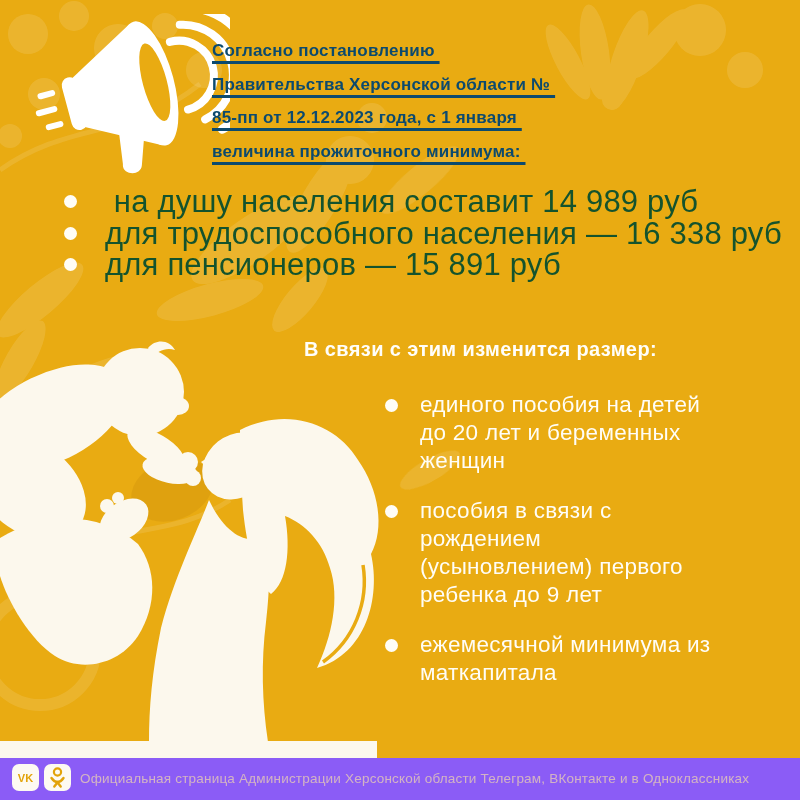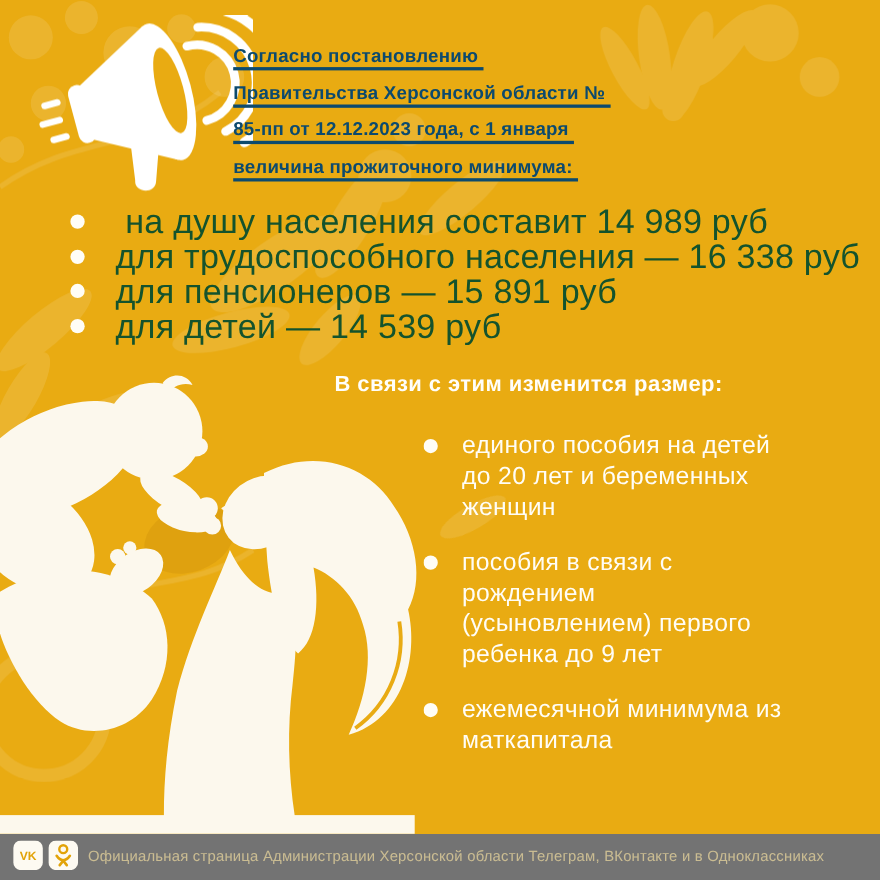--- a/index.html
+++ b/index.html
@@ -30,21 +30,21 @@
     color:#FFFEFA;font-size:20px;font-weight:bold;letter-spacing:.4px;
   }
   .list-sec{left:385px;top:391px;width:400px;}
   .list-sec li{
     display:flex;align-items:flex-start;margin-bottom:22px;
     color:#FFFDF6;font-size:22.5px;line-height:28px;letter-spacing:.3px;white-space:pre-wrap;
   }
   .list-sec .dot{flex:0 0 13px;width:13px;height:13px;border-radius:50%;background:#FFFDF6;margin:8px 22px 0 0;}
   .silhouette{position:absolute;left:0;top:330px;}
   .footer-bar{
-    position:absolute;left:0;top:758px;width:800px;height:42px;background:#737373;
+    position:absolute;left:0;top:758px;width:800px;height:42px;background:#8b5cf6;
   }
   .vk-chip{position:absolute;left:12px;top:6px;}
   .ok-chip{position:absolute;left:44px;top:6px;}
   .footer-caption{
     position:absolute;left:80px;top:13px;
     color:rgba(255,232,165,.62);font-size:13.5px;letter-spacing:.2px;white-space:nowrap;
   }
 </style>
 </head>
 <body>
@@ -109,21 +109,20 @@
 
   <div class="heading">Согласно постановлению 
 Правительства Херсонской области № 
 85-пп от 12.12.2023 года, с 1 января 
 величина прожиточного минимума: </div>
 
   <ul class="blist list-main">
     <li><span class="dot"></span><span> на душу населения составит 14 989 руб</span></li>
     <li><span class="dot"></span><span>для трудоспособного населения — 16 338 руб</span></li>
     <li><span class="dot"></span><span>для пенсионеров — 15 891 руб</span></li>
-    <li><span class="dot"></span><span>для детей — 14 539 руб</span></li>
   </ul>
 
   <div class="subheading">В связи с этим изменится размер:</div>
 
   <ul class="blist list-sec">
     <li><span class="dot"></span><span>единого пособия на детей
 до 20 лет и беременных
 женщин</span></li>
     <li><span class="dot"></span><span>пособия в связи с
 рождением

